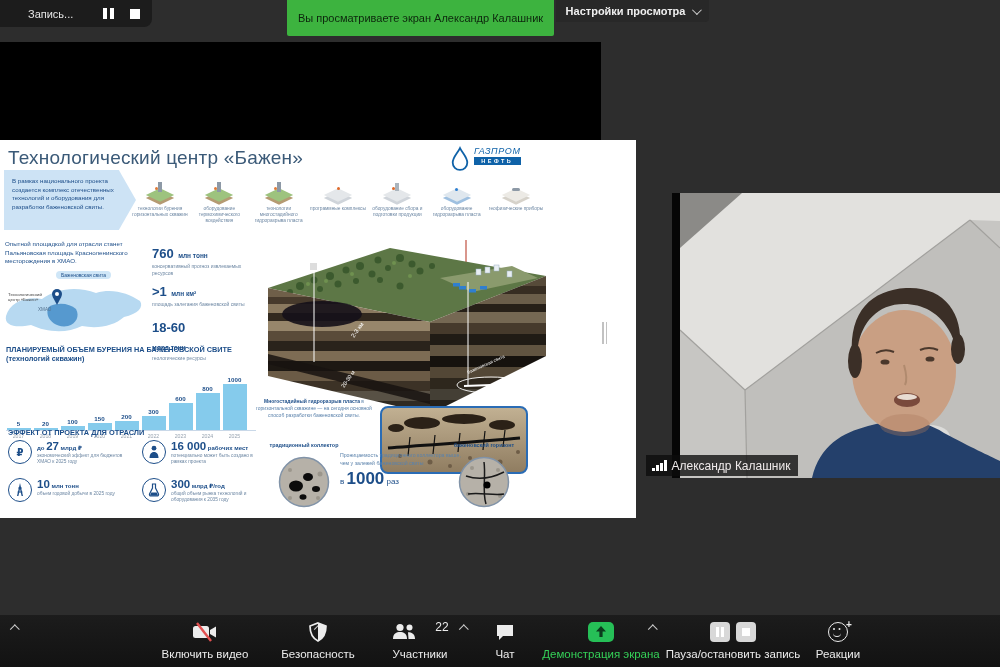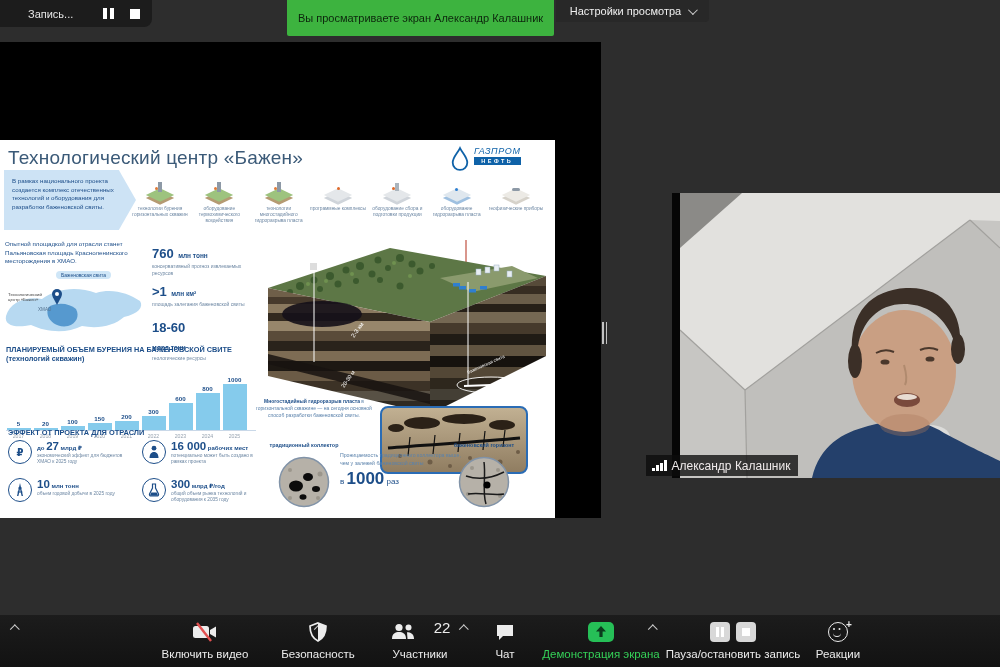--- a/index.html
+++ b/index.html
@@ -10,29 +10,29 @@
   
   .rec-box{left:0;top:0;width:152px;height:27px;background:#1c1c1c;border-radius:0 0 8px 0;
            display:flex;align-items:center;color:#e6e6e6;font-size:11px}
   .rec-label{margin-left:28px}
   .pbars{display:flex;gap:3px;margin-left:30px;cursor:pointer}
   .pbars i{width:4px;height:11px;background:#fff;display:block}
   .stop-sq{width:10px;height:10px;background:#fff;margin-left:16px;cursor:pointer}
   .green-banner{left:287px;top:0;width:267px;height:36px;background:#3db33f;color:#0d260d;
                 font-size:11px;display:flex;align-items:center;justify-content:center;border-radius:0 0 2px 2px}
   .view-settings{left:556px;top:0;width:153px;height:22px;background:#282828;color:#f0f0f0;
-                 font-size:11px;font-weight:normal;display:flex;align-items:center;justify-content:center;
+                 font-size:11px;font-weight:bold;display:flex;align-items:center;justify-content:center;
                  gap:7px;border-radius:0 0 4px 0;cursor:pointer}
   .chev{width:6px;height:6px;border-left:1.6px solid #ccc;border-top:1.6px solid #ccc;display:inline-block}
   .chev.up{transform:rotate(45deg) translateY(1px)}
   .chev.down{transform:rotate(225deg) translateY(2px)}
 
   
   .share{left:0;top:42px;width:601px;height:476px;background:#000}
-  .slide{left:0;top:98px;width:555px;height:378px;background:#fff;overflow:hidden;color:#1d4e89}
+  .slide{left:0;top:98px;width:636px;height:378px;background:#fff;overflow:hidden;color:#1d4e89}
   .slide .abs{position:absolute}
   .s-title{left:8px;top:7px;font-size:19px;color:#3b5a78;letter-spacing:.2px}
   .logo{left:450px;top:6px;display:flex;gap:4px;align-items:flex-start}
   .logo-txt1{color:#0f62a8;font-weight:normal;font-size:9px;letter-spacing:.6px;font-style:italic}
   .logo-txt2{background:#0f62a8;color:#fff;font-size:5.5px;font-weight:bold;letter-spacing:2.5px;
              padding:1px 3px;margin-top:1px;text-align:center}
   .intro-box{left:4px;top:30px;width:132px;height:60px;background:#cde3f5;
              clip-path:polygon(0 0,87% 0,100% 50%,87% 100%,0 100%);
              padding:7px 18px 0 8px;box-sizing:border-box;font-size:6.2px;line-height:1.4;color:#1d4e89}
   .icons-row{left:132px;top:40px;width:412px;display:flex;justify-content:space-between}
@@ -566,21 +566,21 @@
   </div>
 
   <div class="titem" style="left:380px;width:80px">
     <div class="ticon">
       <svg width="26" height="20" viewBox="0 0 26 20">
         <circle cx="9" cy="5.5" r="3.6" fill="#ececec"></circle>
         <path d="M2,17 C2,11.5 5.5,10 9,10 C12.5,10 16,11.5 16,17 Z" fill="#ececec"></path>
         <circle cx="18.5" cy="5.5" r="3" fill="#ececec"></circle>
         <path d="M17,10.2 C20.5,10.2 24,11.8 24,17 L17.5,17" fill="#ececec"></path>
       </svg>
-      <span style="font-size:15px;margin-left:18px;margin-top:-10px">22</span>
+      <span style="font-size:12px;margin-left:18px;margin-top:-10px">22</span>
     </div>
     <span>Участники</span>
   </div>
   <span class="tchev chev up" style="left:461px"></span>
 
   <div class="titem" style="left:485px;width:40px">
     <div class="ticon">
       <svg width="20" height="20" viewBox="0 0 20 20">
         <path d="M2,3 h16 v11 h-10 l-4,4 v-4 h-2 Z" fill="#ececec" rx="3"></path>
       </svg>

